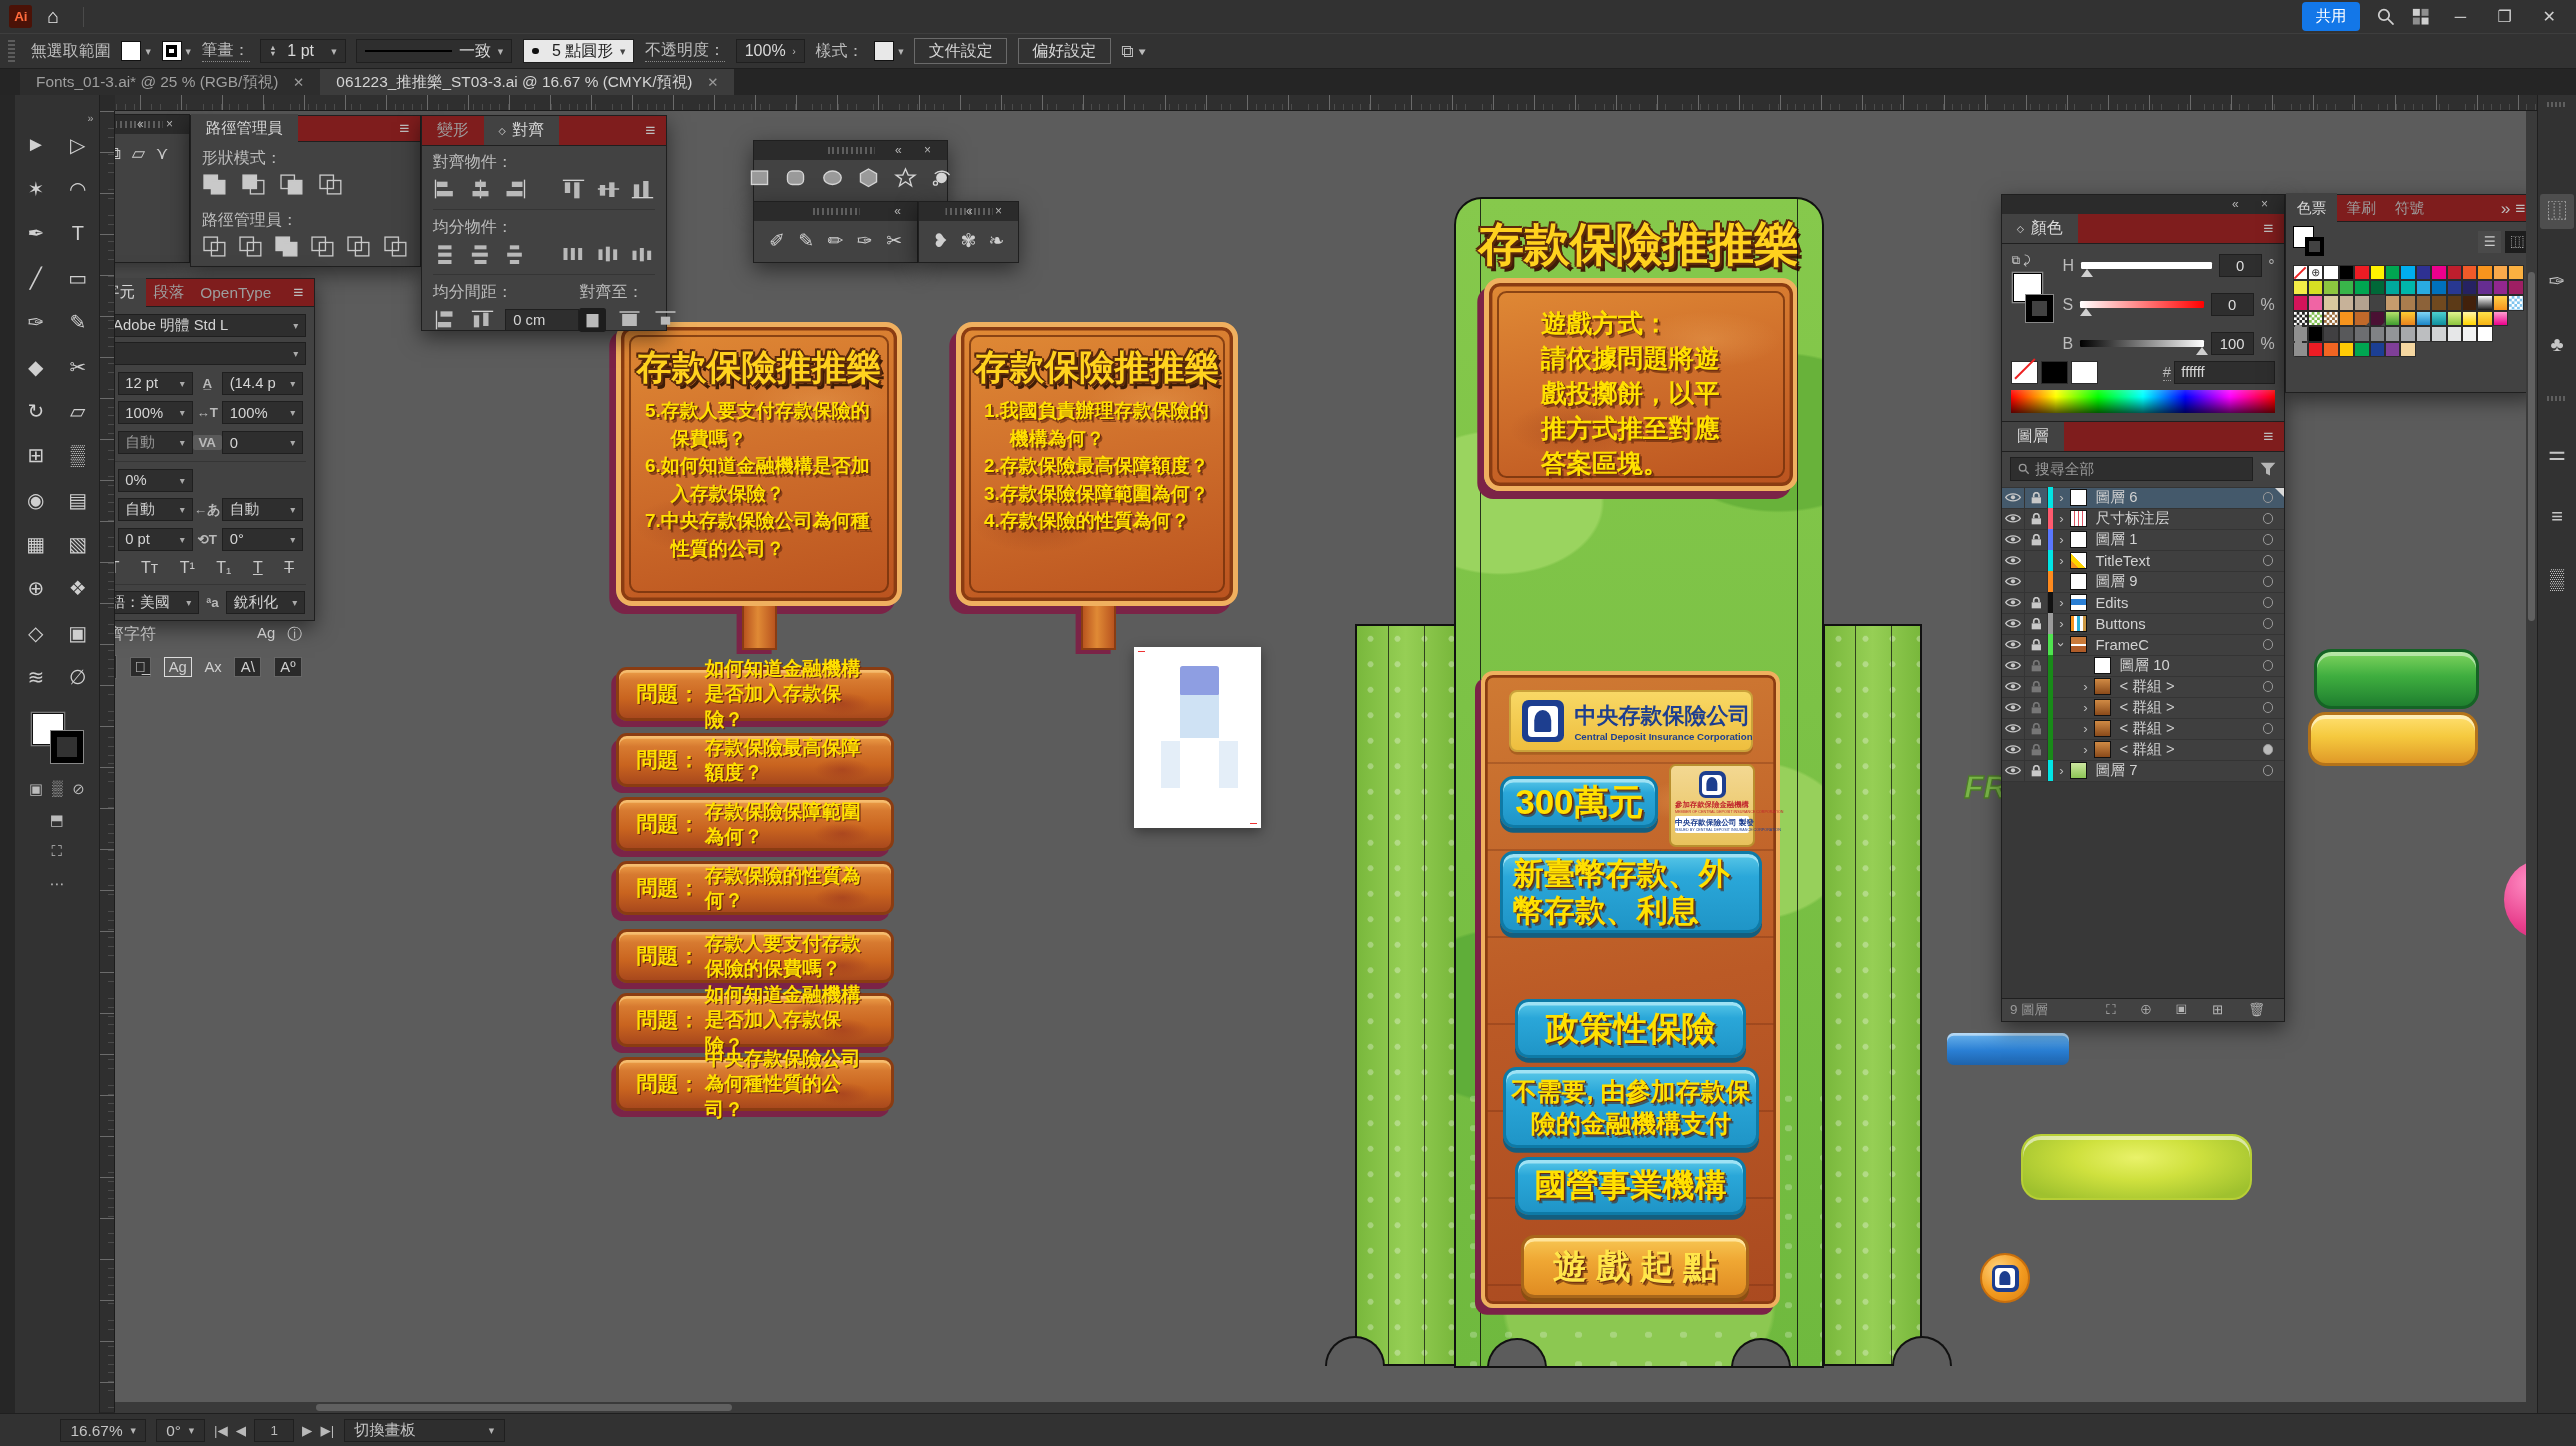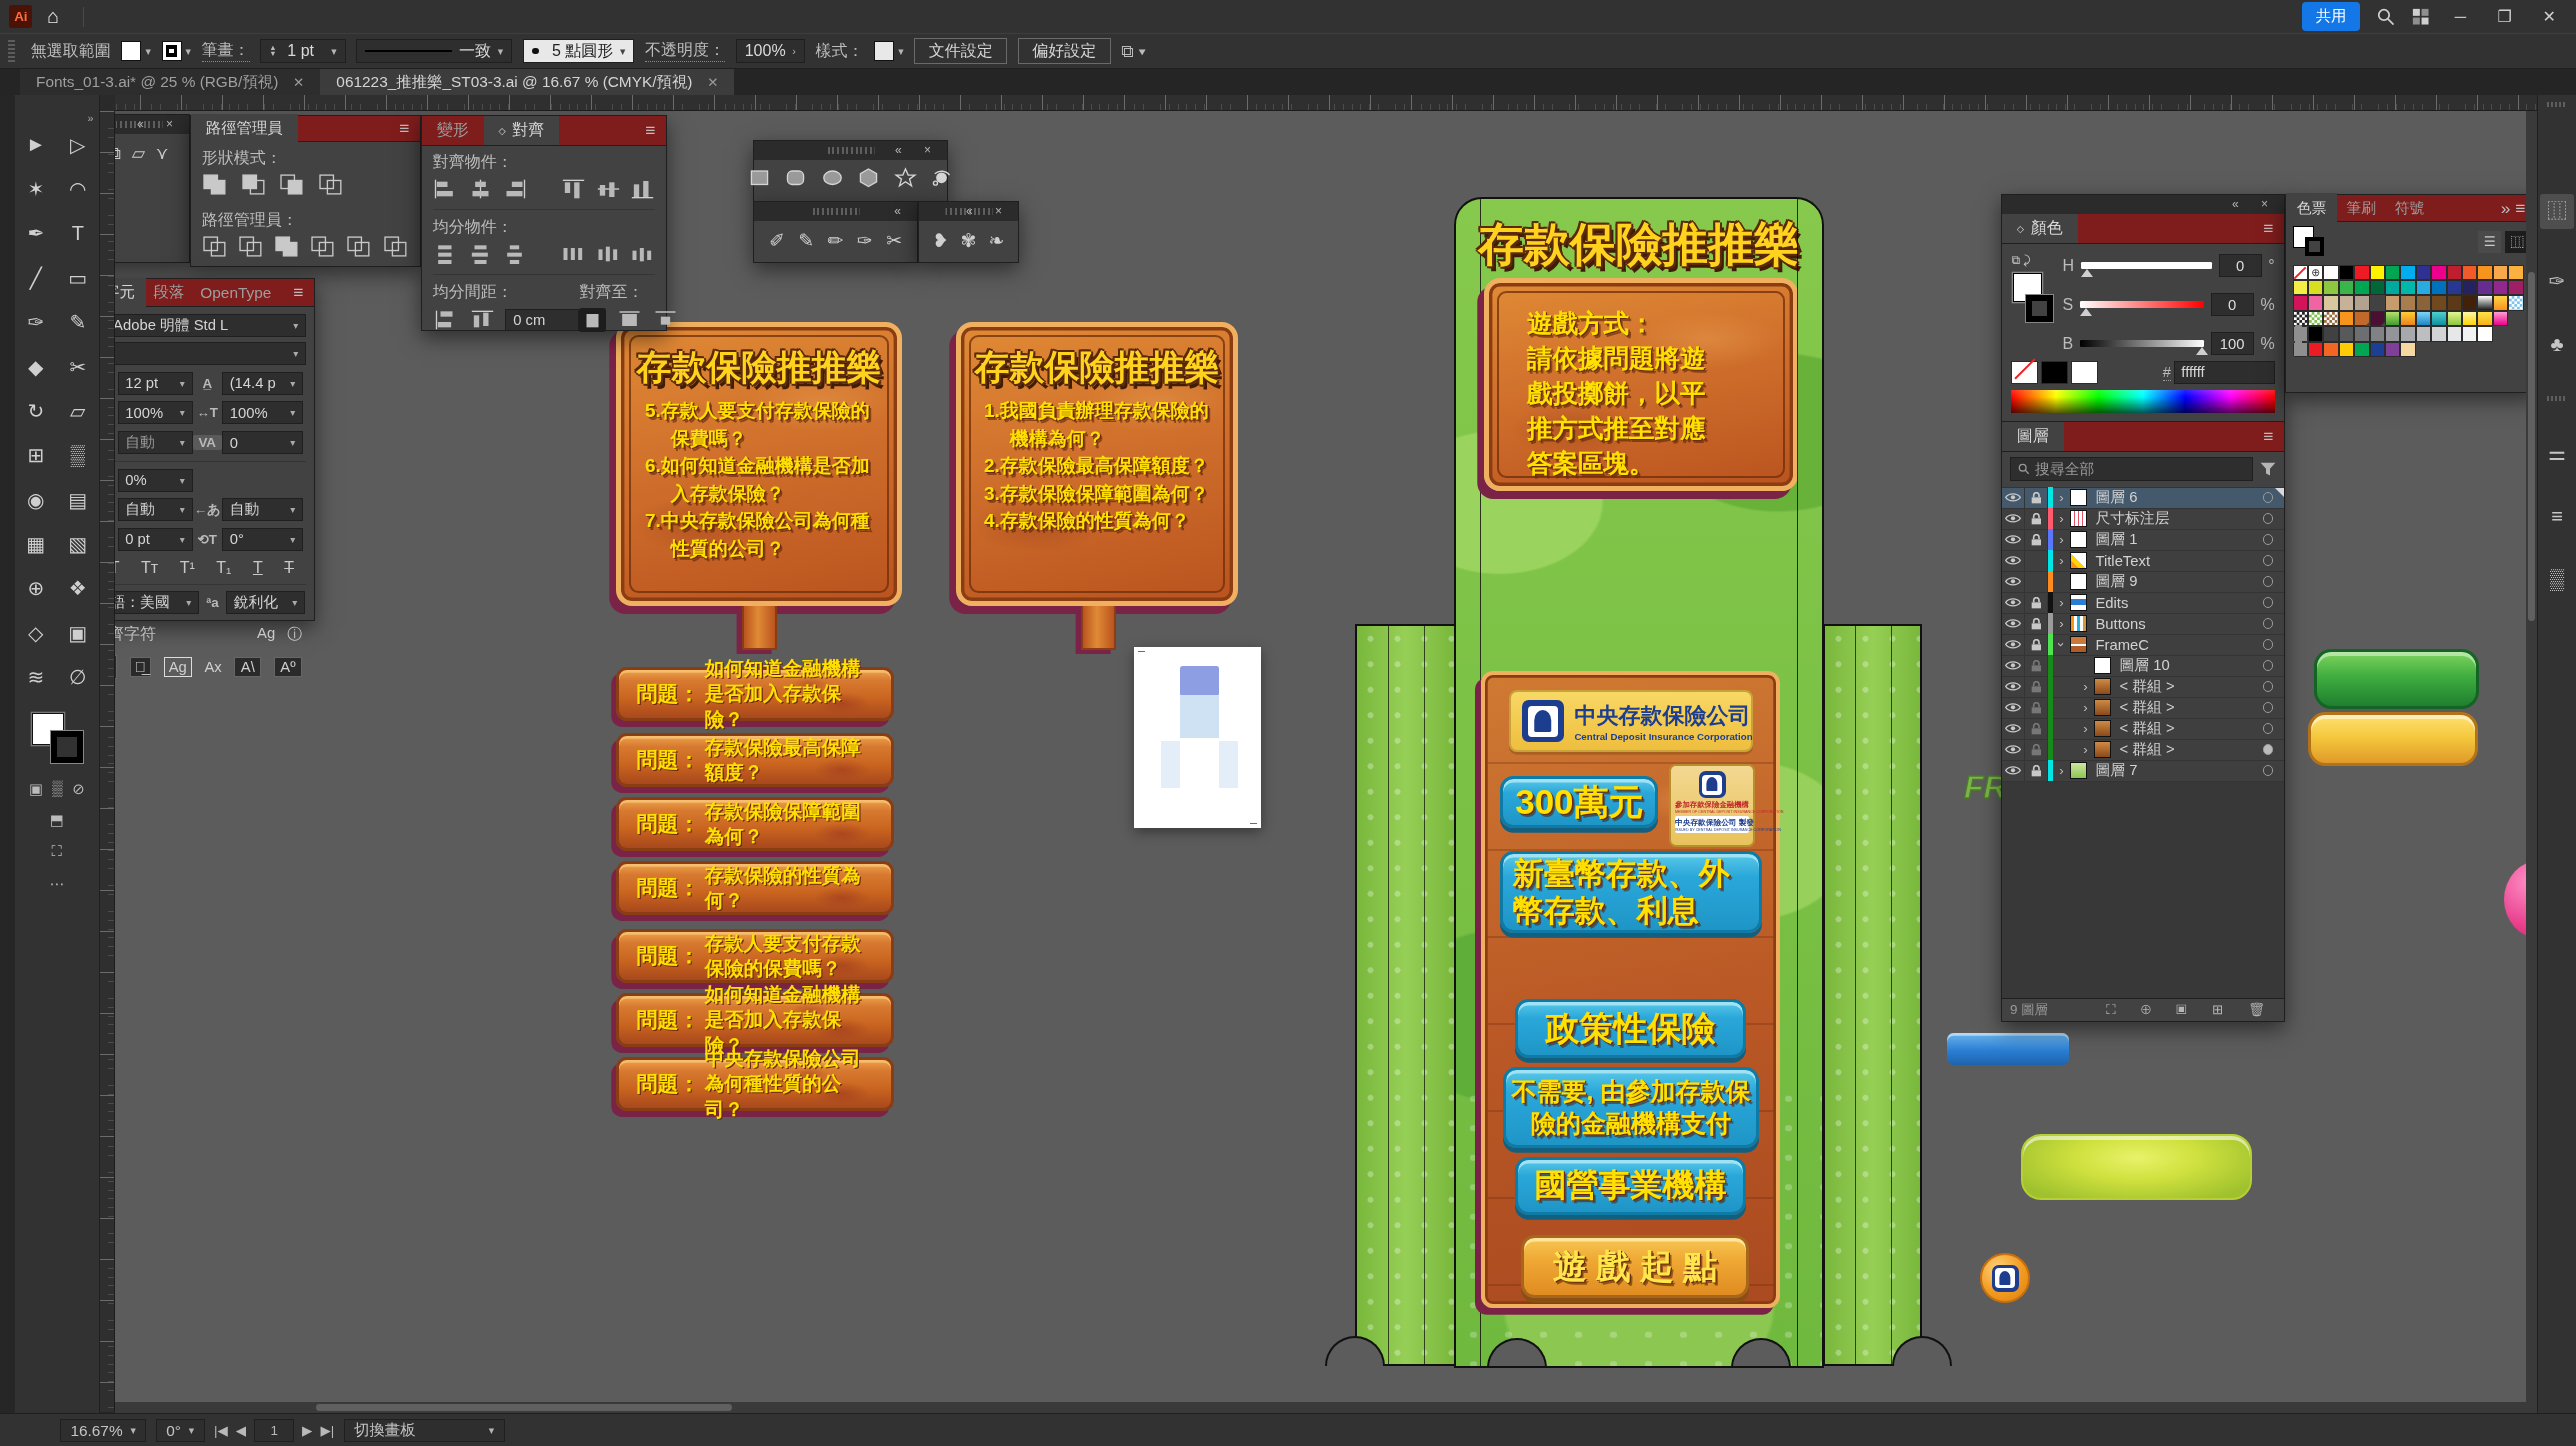--- a/index.html
+++ b/index.html
@@ -272,21 +272,21 @@
     <div class="wingline" style="left:29.5px;"></div>
       <div class="wingline" style="left:66px;"></div>
     <div class="scallop" style="right:-32px;"></div>
   </div>
 
   <div class="abs poster" style="left:1454px;top:197px;width:370px;height:1171px;z-index:5">
     <div class="pdots"></div>
     <div class="abs gtitle" style="left:0;right:0;top:14.8px;font-size:46px;">存款保險推推樂</div>
 
     <div class="woodboard" style="left:28px;top:79px;width:314px;height:213px;">
-      <div class="abs" style="left:38px;top:23px;" id="poster-instructions">
+      <div class="abs" style="left:52px;top:23px;" id="poster-instructions">
           <div class="ytx" style="font-size: 25.5px; line-height: 35px;">遊戲方式：</div>
           <div class="ytx" style="font-size: 25.5px; line-height: 35px;">請依據問題將遊</div>
           <div class="ytx" style="font-size: 25.5px; line-height: 35px;">戲投擲餅，以平</div>
           <div class="ytx" style="font-size: 25.5px; line-height: 35px;">推方式推至對應</div>
           <div class="ytx" style="font-size: 25.5px; line-height: 35px;">答案區塊。</div>
         </div>
     </div>
 
     <div class="answood" style="left:25px;top:464px;width:299px;height:637px;">
       <div class="cdicplate" style="left:24px;top:15.4px;width:244px;height:62px;">

